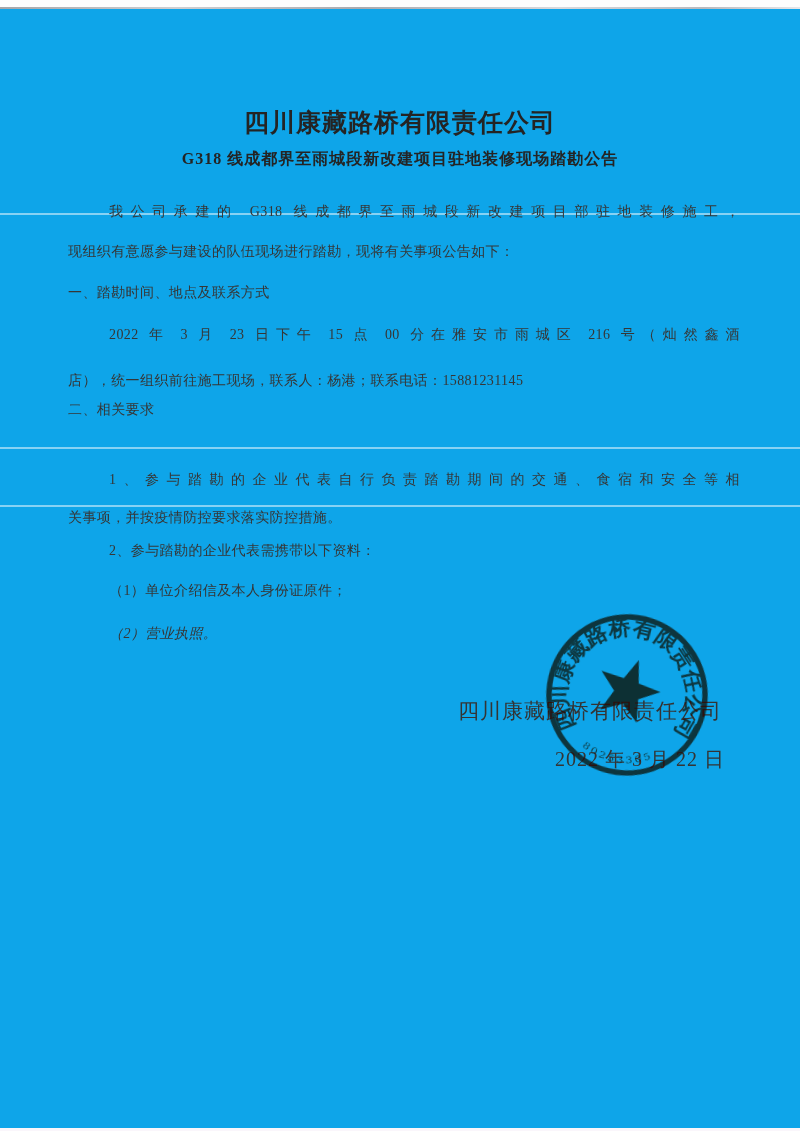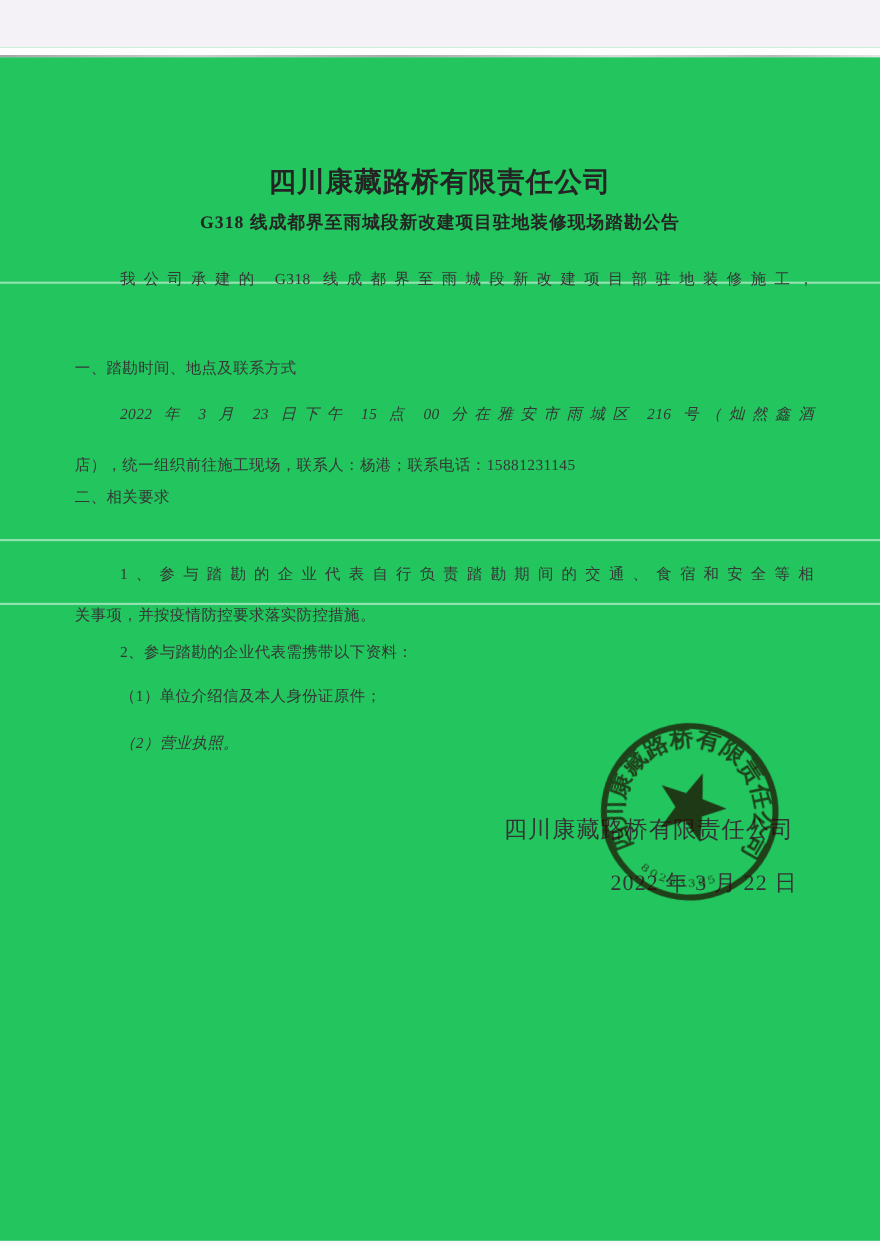--- a/index.html
+++ b/index.html
@@ -3,21 +3,21 @@
 <meta charset="utf-8">
 <style>
   html,body{margin:0;padding:0;}
   body{
     width:800px;height:1131px;
     background:#f4f1f7;
     overflow:hidden;
     font-family:"Liberation Serif","DejaVu Serif",serif;
     position:relative;
   }
-  .page{position:absolute;inset:0;background:#22c55e;margin-top:43px;}
+  .page{position:absolute;inset:0;background:#0ea5e9;}
   
   .scan-top{
     position:absolute;top:0;left:0;right:0;height:7px;
     background:#fdfdfd;
     border-bottom:2px solid transparent;
   }
   .scan-top-line{
     position:absolute;top:7px;left:0;right:0;height:2px;
     background:linear-gradient(90deg,#8f8f93,#c2c2c6 22%,#94949a 45%,#cfcfd4 70%,#a7a7ad 88%,#e0e0e4);
     opacity:.8;
@@ -41,21 +41,21 @@
   .line{
     position:absolute;left:68px;width:672px;
     font-size:14px;line-height:28px;color:#363636;
     letter-spacing:.4px;white-space:normal;
   }
   .indent{text-indent:41px;}
   .stretch{text-align:justify;text-align-last:justify;}
   .l1{top:198px;}
   .l2{top:238px;}
   .l3{top:279px;}
-  .l4{top:321px;font-style:italic;}
+  .l4{top:321px;}
   .l5{top:367px;}
   .l6{top:396px;}
   .l7{top:466px;font-family:Liberation Serif, serif;}
   .l8{top:504px;}
   .l9{top:537px;}
   .l10{top:577px;}
   .l11{top:620px;font-style:italic;}
   .sig{
     position:absolute;top:697px;right:78px;
     font-size:21px;color:#343434;letter-spacing:1px;white-space:nowrap;
@@ -82,20 +82,21 @@
   <div class="scan-top-line"></div>
   <div class="streak" style="top:213px"></div>
   <div class="streak" style="top:447px"></div>
   <div class="streak" style="top:505px"></div>
   <div class="scan-bottom"></div>
 
   <div class="title t1">四川康藏路桥有限责任公司</div>
   <div class="title t2">G318 线成都界至雨城段新改建项目驻地装修现场踏勘公告</div>
 
   <div class="line l1 indent stretch">我公司承建的 G318 线成都界至雨城段新改建项目部驻地装修施工，</div>
+  <div class="line l2">现组织有意愿参与建设的队伍现场进行踏勘，现将有关事项公告如下：</div>
   <div class="line l3">一、踏勘时间、地点及联系方式</div>
   <div class="line l4 indent stretch">2022 年 3 月 23 日下午 15 点 00 分在雅安市雨城区 216 号（灿然鑫酒</div>
   <div class="line l5">店），统一组织前往施工现场，联系人：杨港；联系电话：15881231145</div>
   <div class="line l6">二、相关要求</div>
   <div class="line l7 indent stretch">1、参与踏勘的企业代表自行负责踏勘期间的交通、食宿和安全等相</div>
   <div class="line l8">关事项，并按疫情防控要求落实防控措施。</div>
   <div class="line l9 indent">2、参与踏勘的企业代表需携带以下资料：</div>
   <div class="line l10 indent">（1）单位介绍信及本人身份证原件；</div>
   <div class="line l11 indent">（2）营业执照。</div>
 

